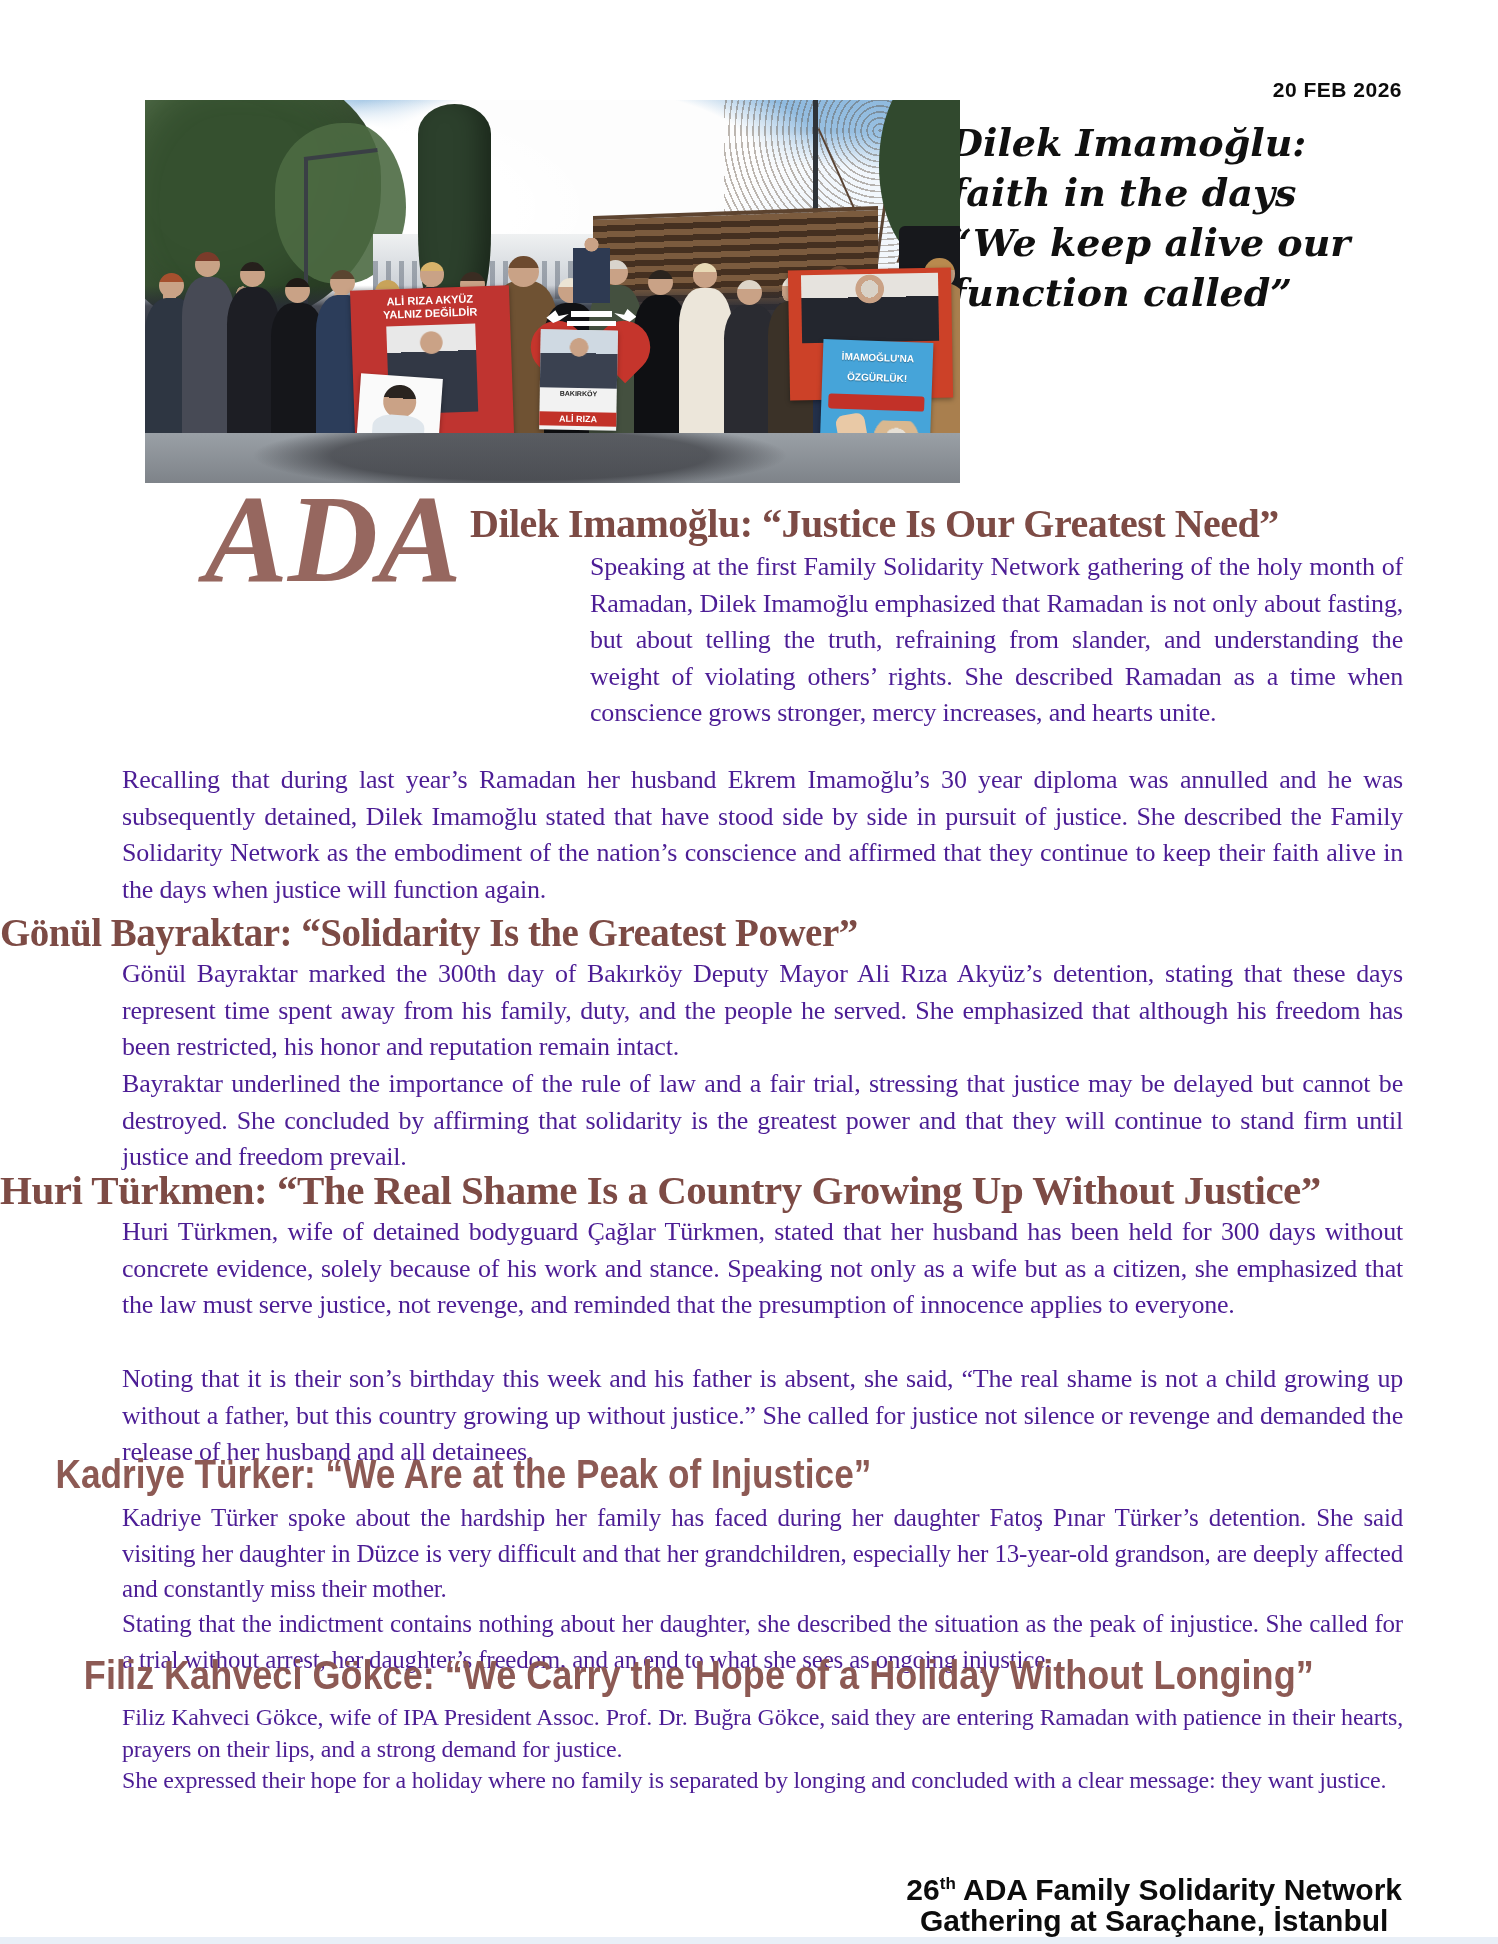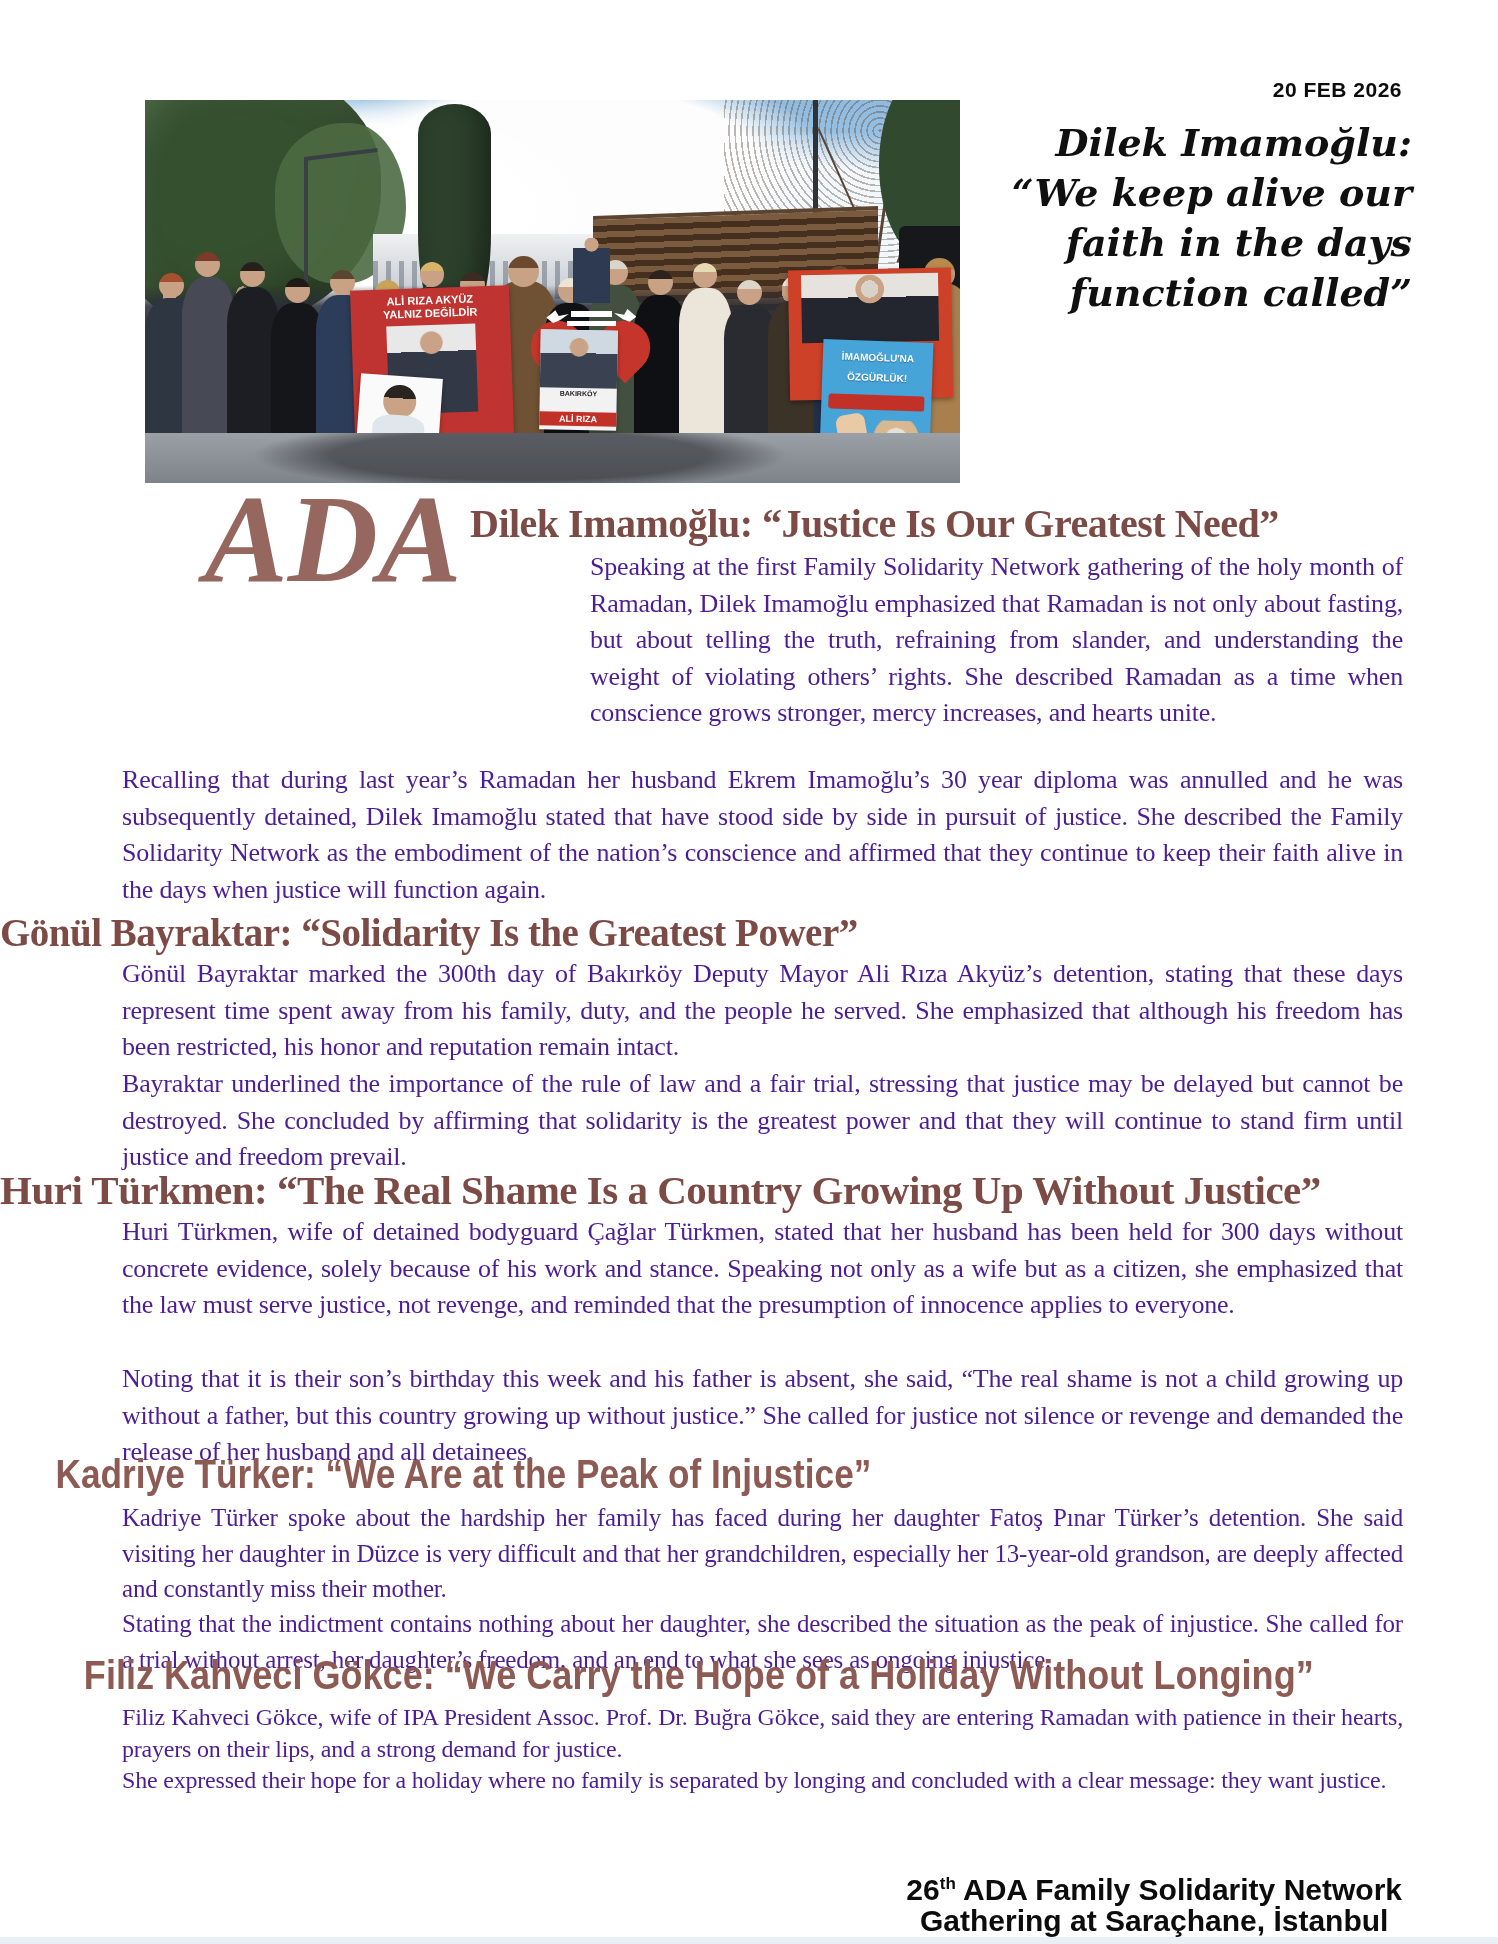--- a/index.html
+++ b/index.html
@@ -2,21 +2,21 @@
 <html><head>
 <meta charset="utf-8">
 <style>
   html,body{margin:0;padding:0;background:#ffffff;}
   .page{position:relative;width:1498px;height:1944px;background:#ffffff;overflow:hidden;
         font-family:"Liberation Serif",serif;color:#141414;}
 
   
   .date{position:absolute;top:78px;right:96px;font-family:"Liberation Sans",sans-serif;
         font-weight:bold;font-size:21px;letter-spacing:.5px;color:#0c0c0c;}
-  .quote{position:absolute;left:950px;top:118px;width:462px;text-align:right;
+  .quote{position:absolute;left:950px;top:118px;width:462px;text-align:left;
          font-family:"DejaVu Serif",serif;font-style:italic;font-weight:bold;
          font-size:38px;line-height:50px;color:#101010;}
   .quote span{display:block;}
 
   .logo{position:absolute;left:148px;top:478px;width:370px;text-align:center;
         font-family:"Liberation Serif",serif;font-style:italic;font-weight:bold;
         font-size:125px;line-height:122px;color:#96675f;}
   .logo span{display:block;}
 
   
@@ -170,22 +170,22 @@
 </style>
 </head>
 <body>
 
 <div class="page">
 
   <div class="date">20 FEB 2026</div>
 
   <div class="quote">
     <span>Dilek Imamoğlu:</span>
+    <span>faith in the days</span>
     <span>“We keep alive our</span>
-    <span>faith in the days</span>
     <span>function called”</span>
   </div>
 
   <div class="photo">
     <div class="clouds"></div>
     <div class="tree-left"></div>
     <div class="tree-left2"></div>
     <div class="building"></div>
     <div class="conifer"></div>
     <div class="tree-right"></div>

